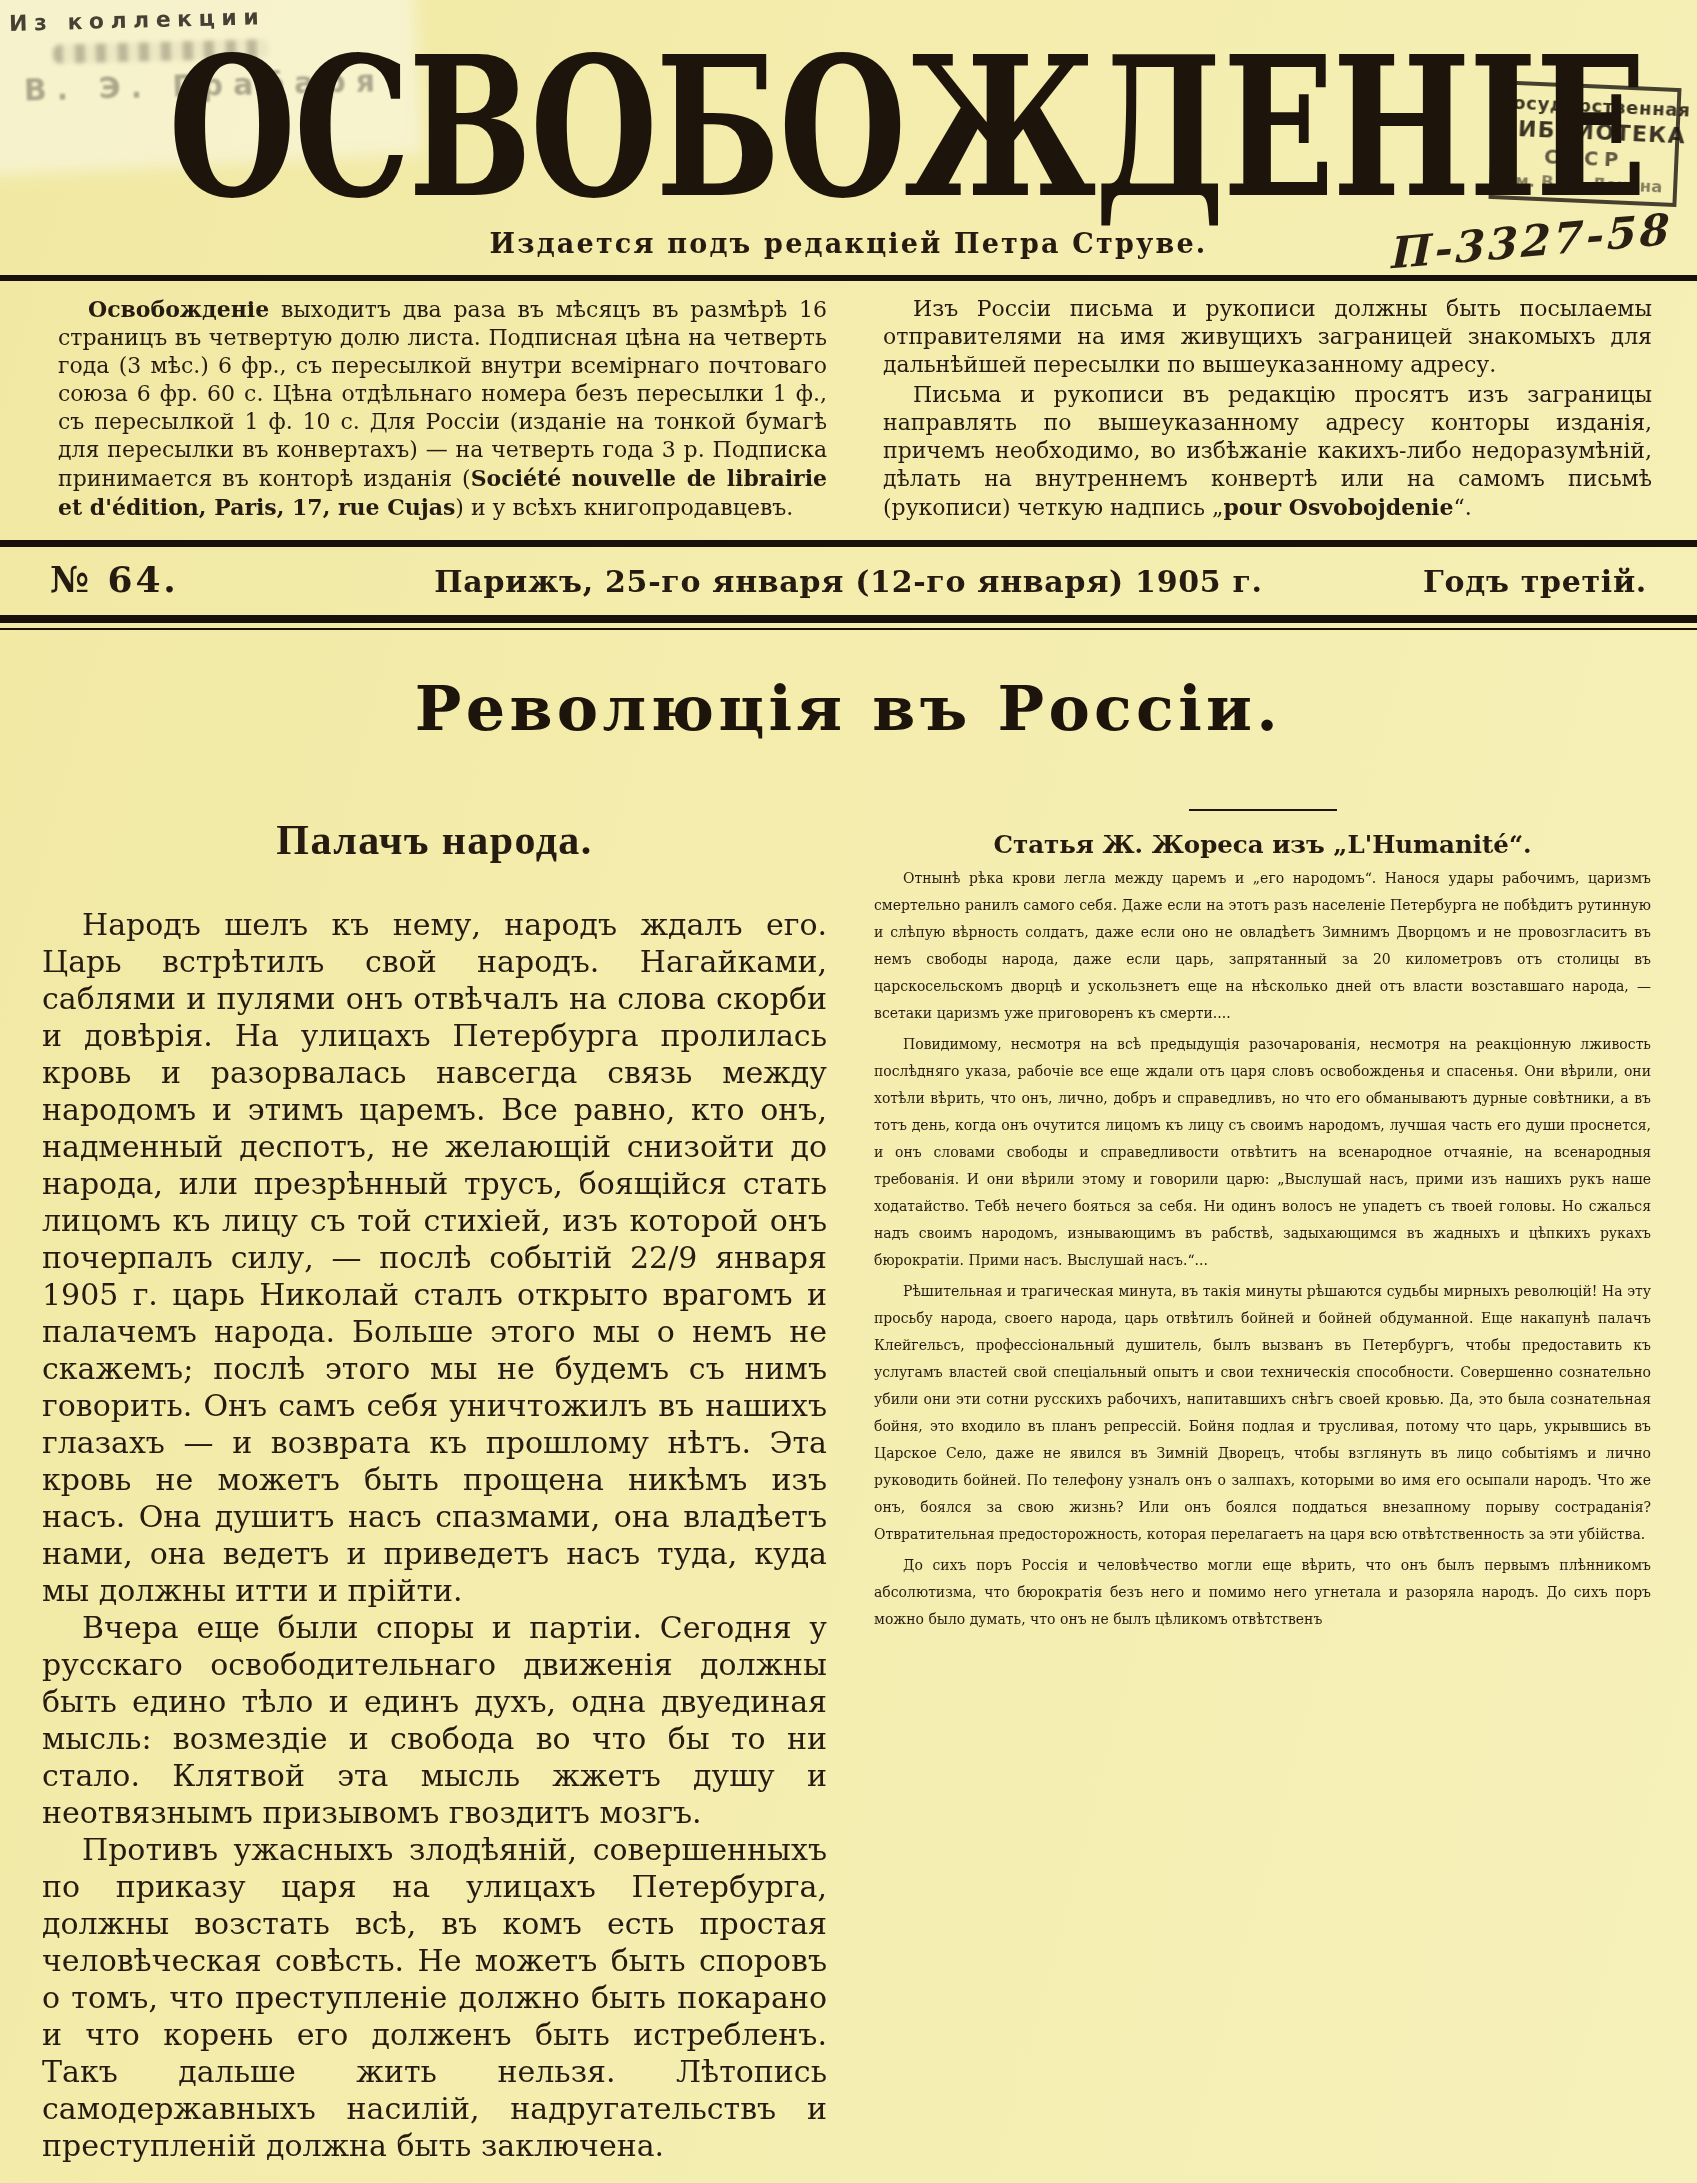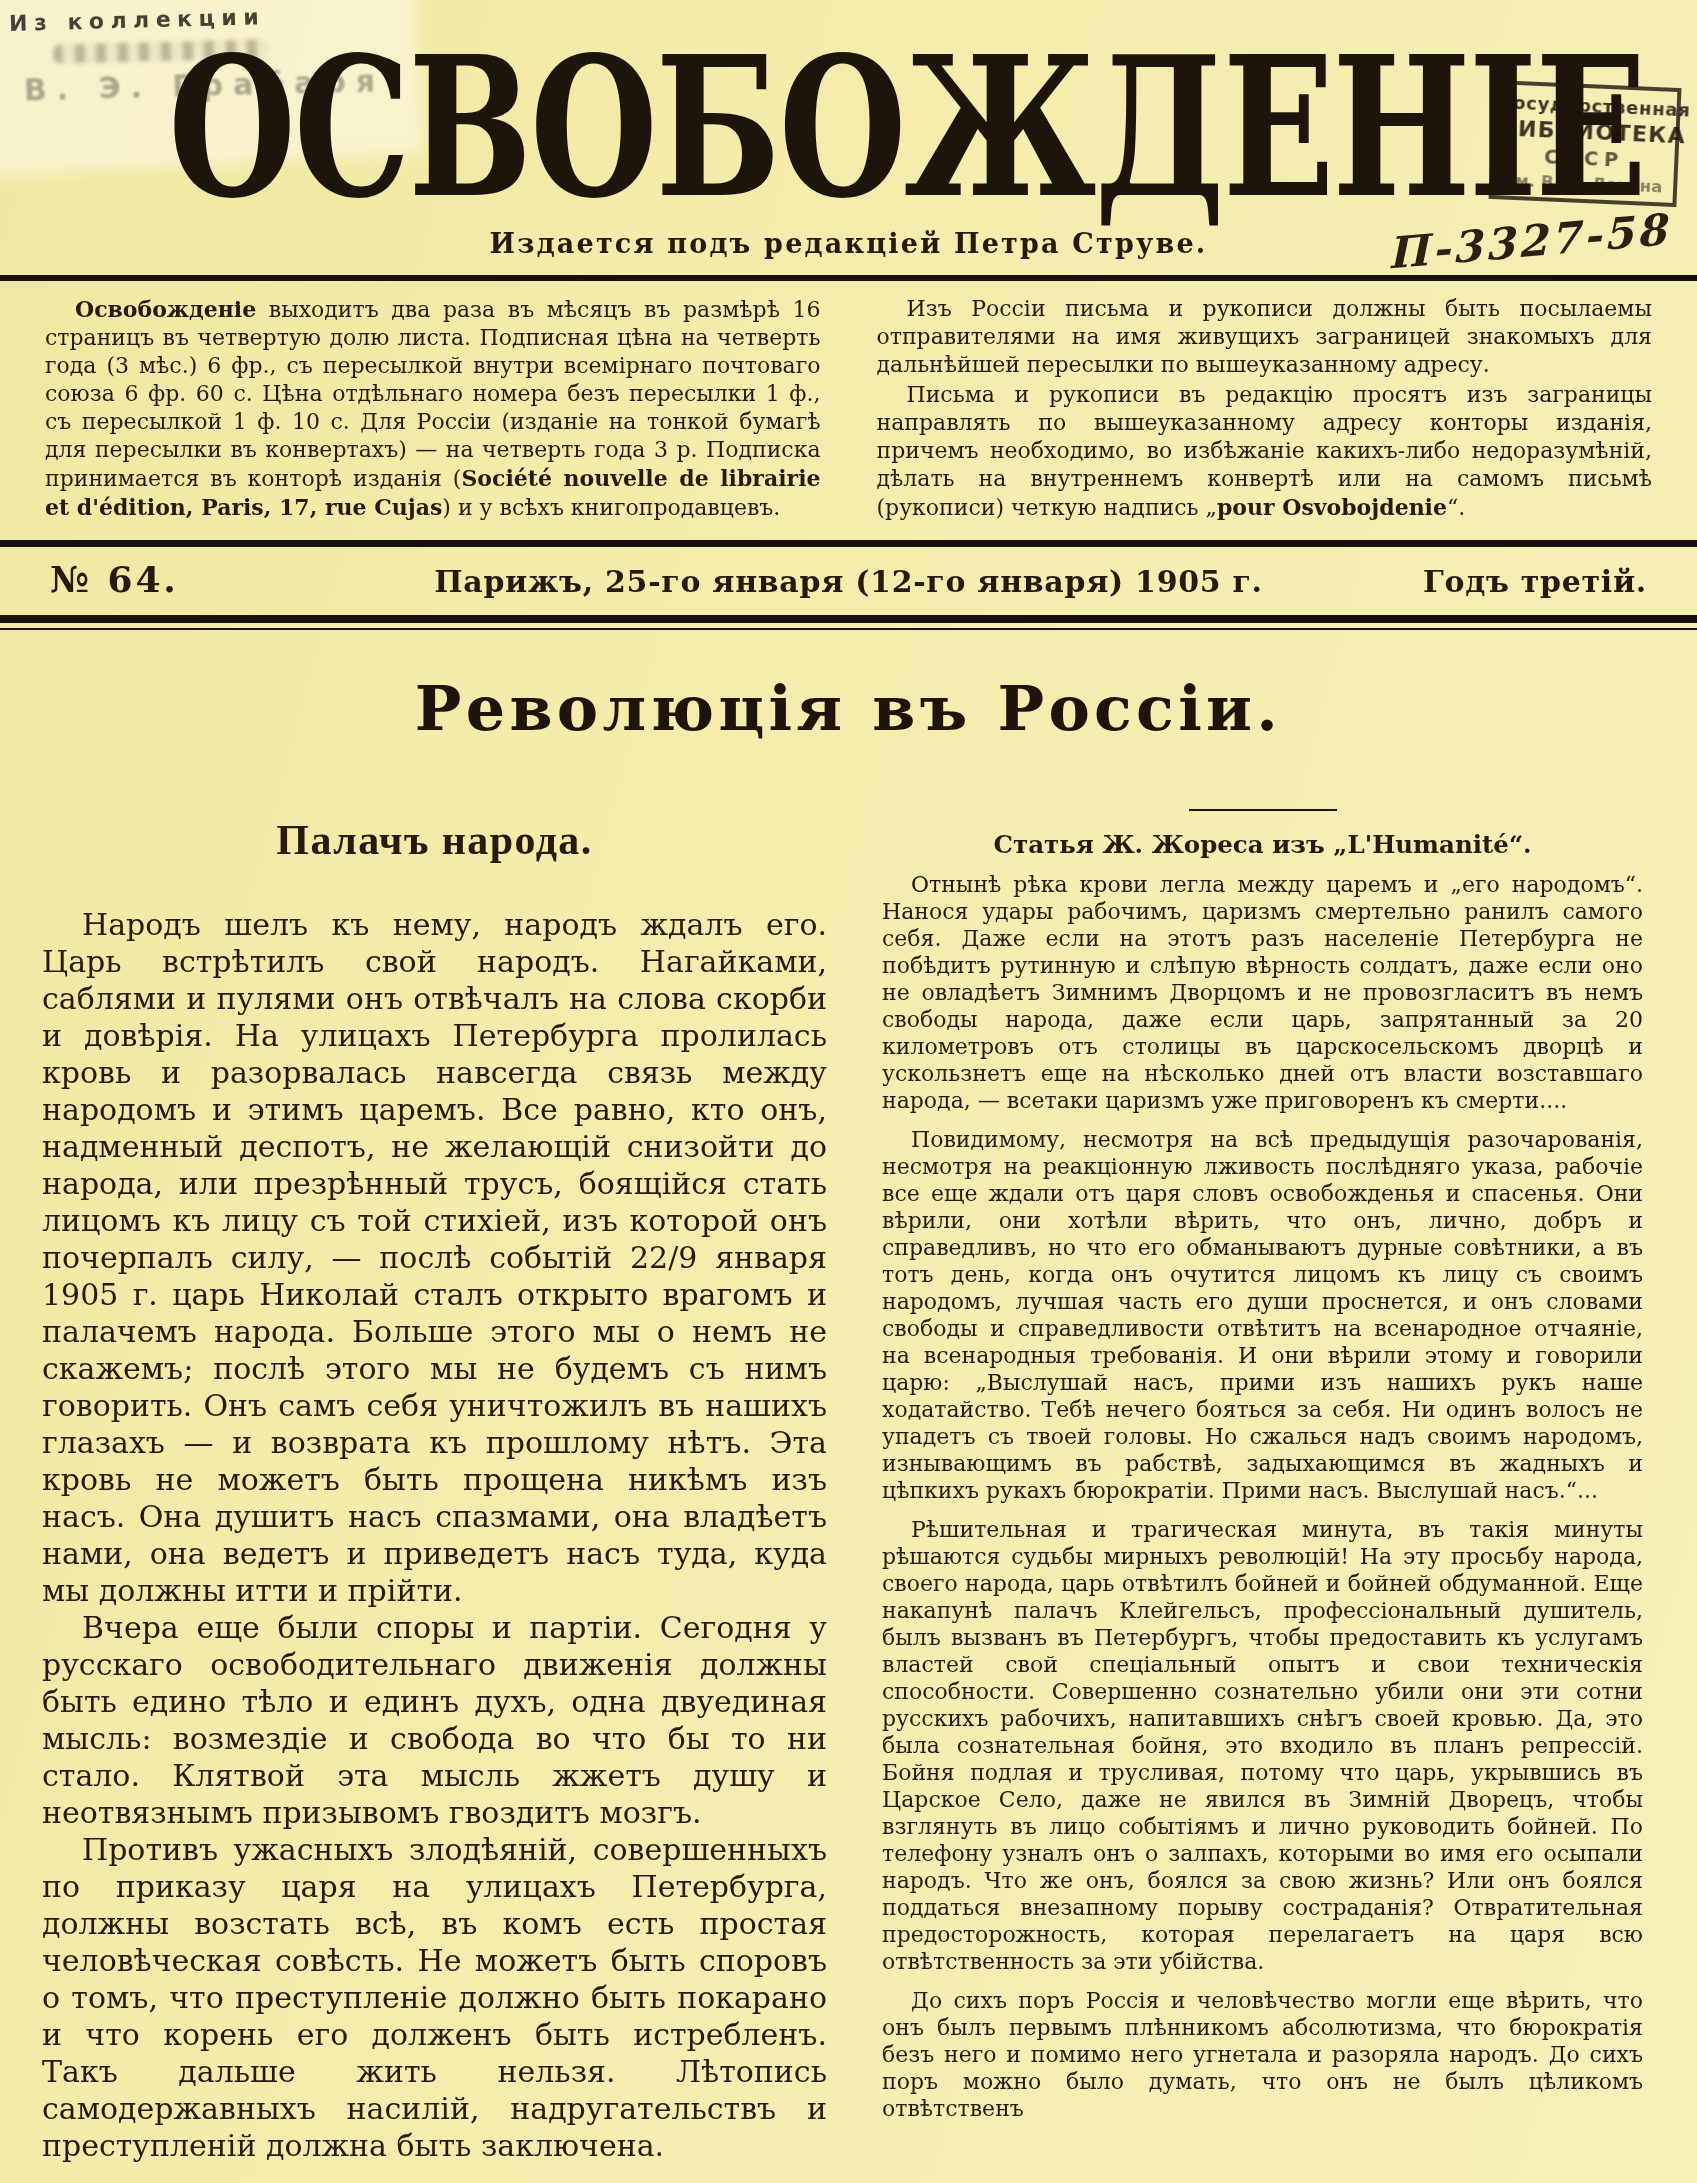--- a/index.html
+++ b/index.html
@@ -69,21 +69,21 @@
   }
   .editor-line{
     text-align:center;font-weight:bold;font-size:27px;letter-spacing:2.2px;
     margin-top:1.4px;margin-bottom:16px;
   }
   
   .rule-a{height:5.8px;background:#18100a;}
   .rule-b{height:7.2px;background:#18100a;}
   .rule-double{height:5px;border-top:8.6px solid #18100a;border-bottom:2.9px solid #18100a;background:transparent;}
   
-  .info-row{display:flex;gap:56px;padding:14.4px 45px 17.3px;}
+  .info-row{display:flex;gap:56px;padding:14.4px 45px 17.3px;margin-left:13px;}
   .info-col{flex:1;font-size:22px;line-height:28px;text-align:justify;}
   .info-col p{margin:0;text-indent:30px;}
   .info-col p + p{margin-top:1.4px;}
   .info-col .lead{font-weight:bold;}
   .info-col .latin{font-weight:bold;}
   
   .issue-line{
     display:grid;grid-template-columns:1fr auto 1fr;align-items:baseline;
     padding:11.5px 50px 14.4px;
   }
@@ -116,21 +116,21 @@
     margin:29px auto 18.7px;
   }
   .article2-title{
     margin:16px 0 11.5px;text-align:center;
     font-size:40px;font-weight:bold;letter-spacing:0.7px;
   }
   .article2-subtitle{
     text-align:center;font-size:24.5px;font-weight:bold;margin-bottom:6px;
   }
   .body-sm p{
-    margin:12px;font-size:22px;line-height:27px;
+    margin:4px;font-size:14px;line-height:27px;
     text-align:justify;text-indent:29px;
   }
 </style>
 </head>
 <body>
 
 <div class="page">
 
   <div class="paper-patch"></div>
 

